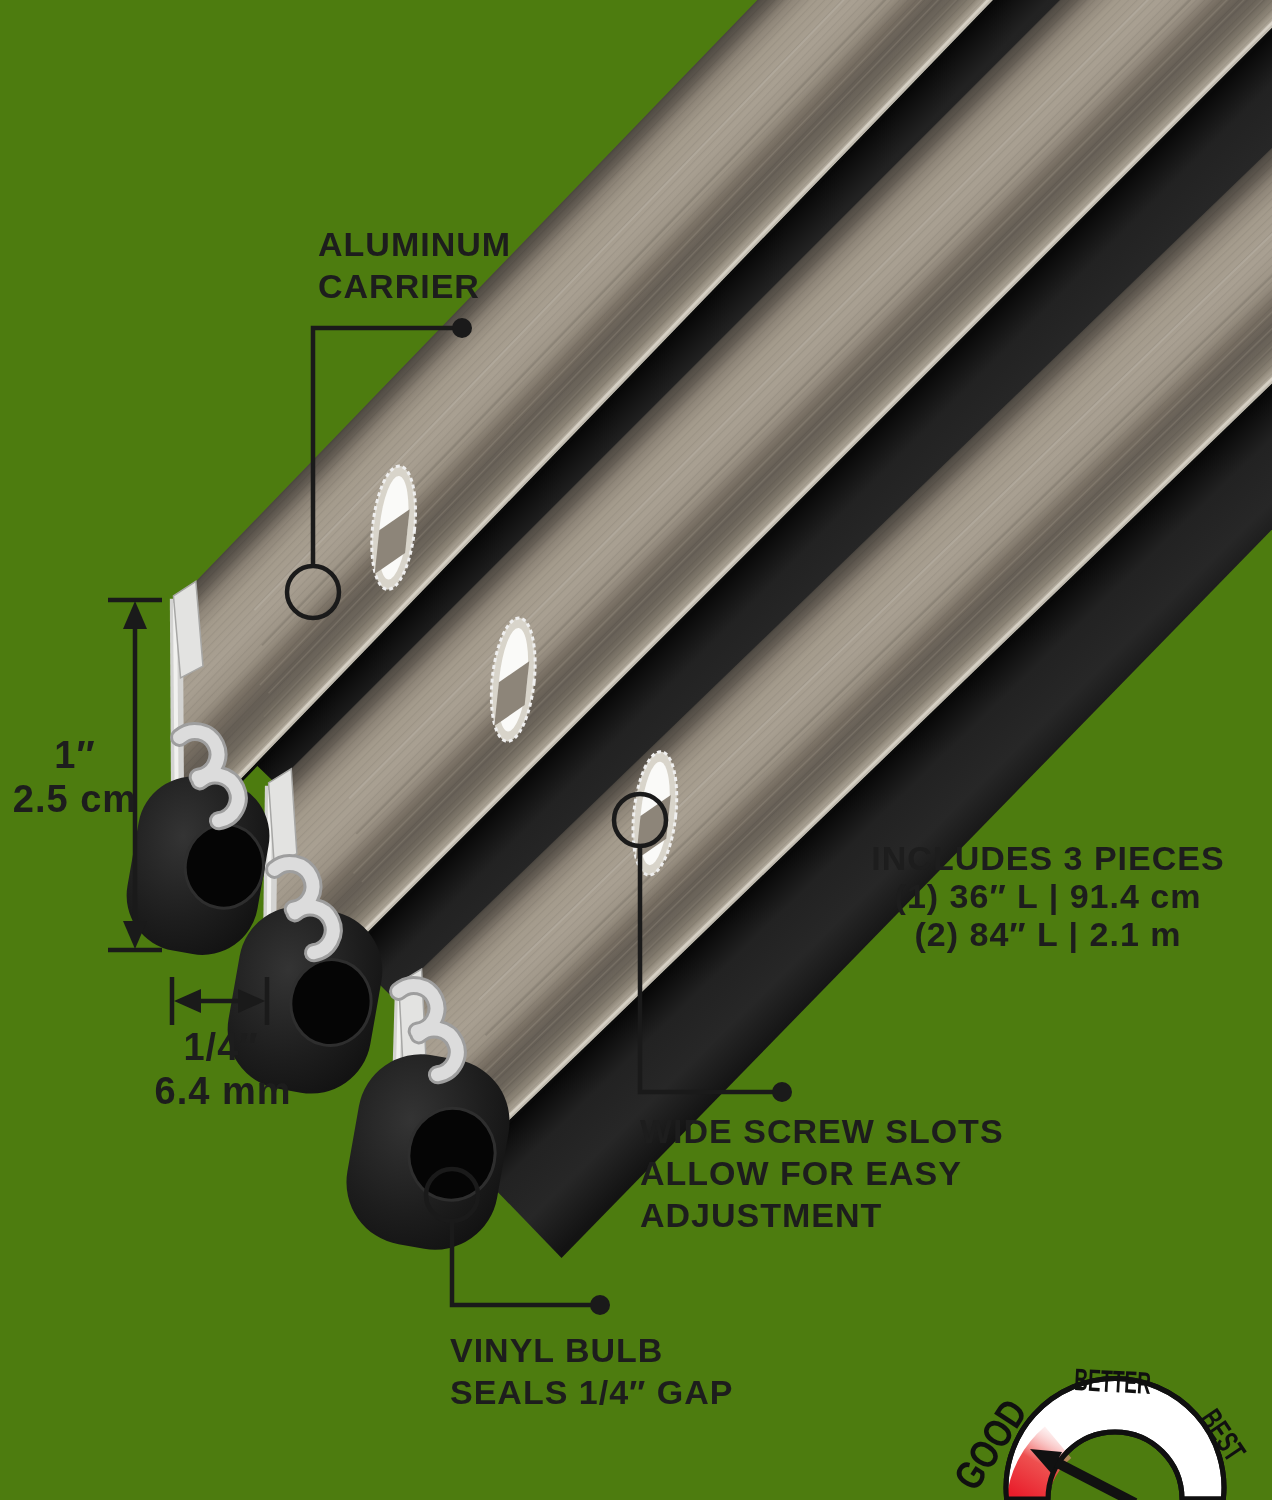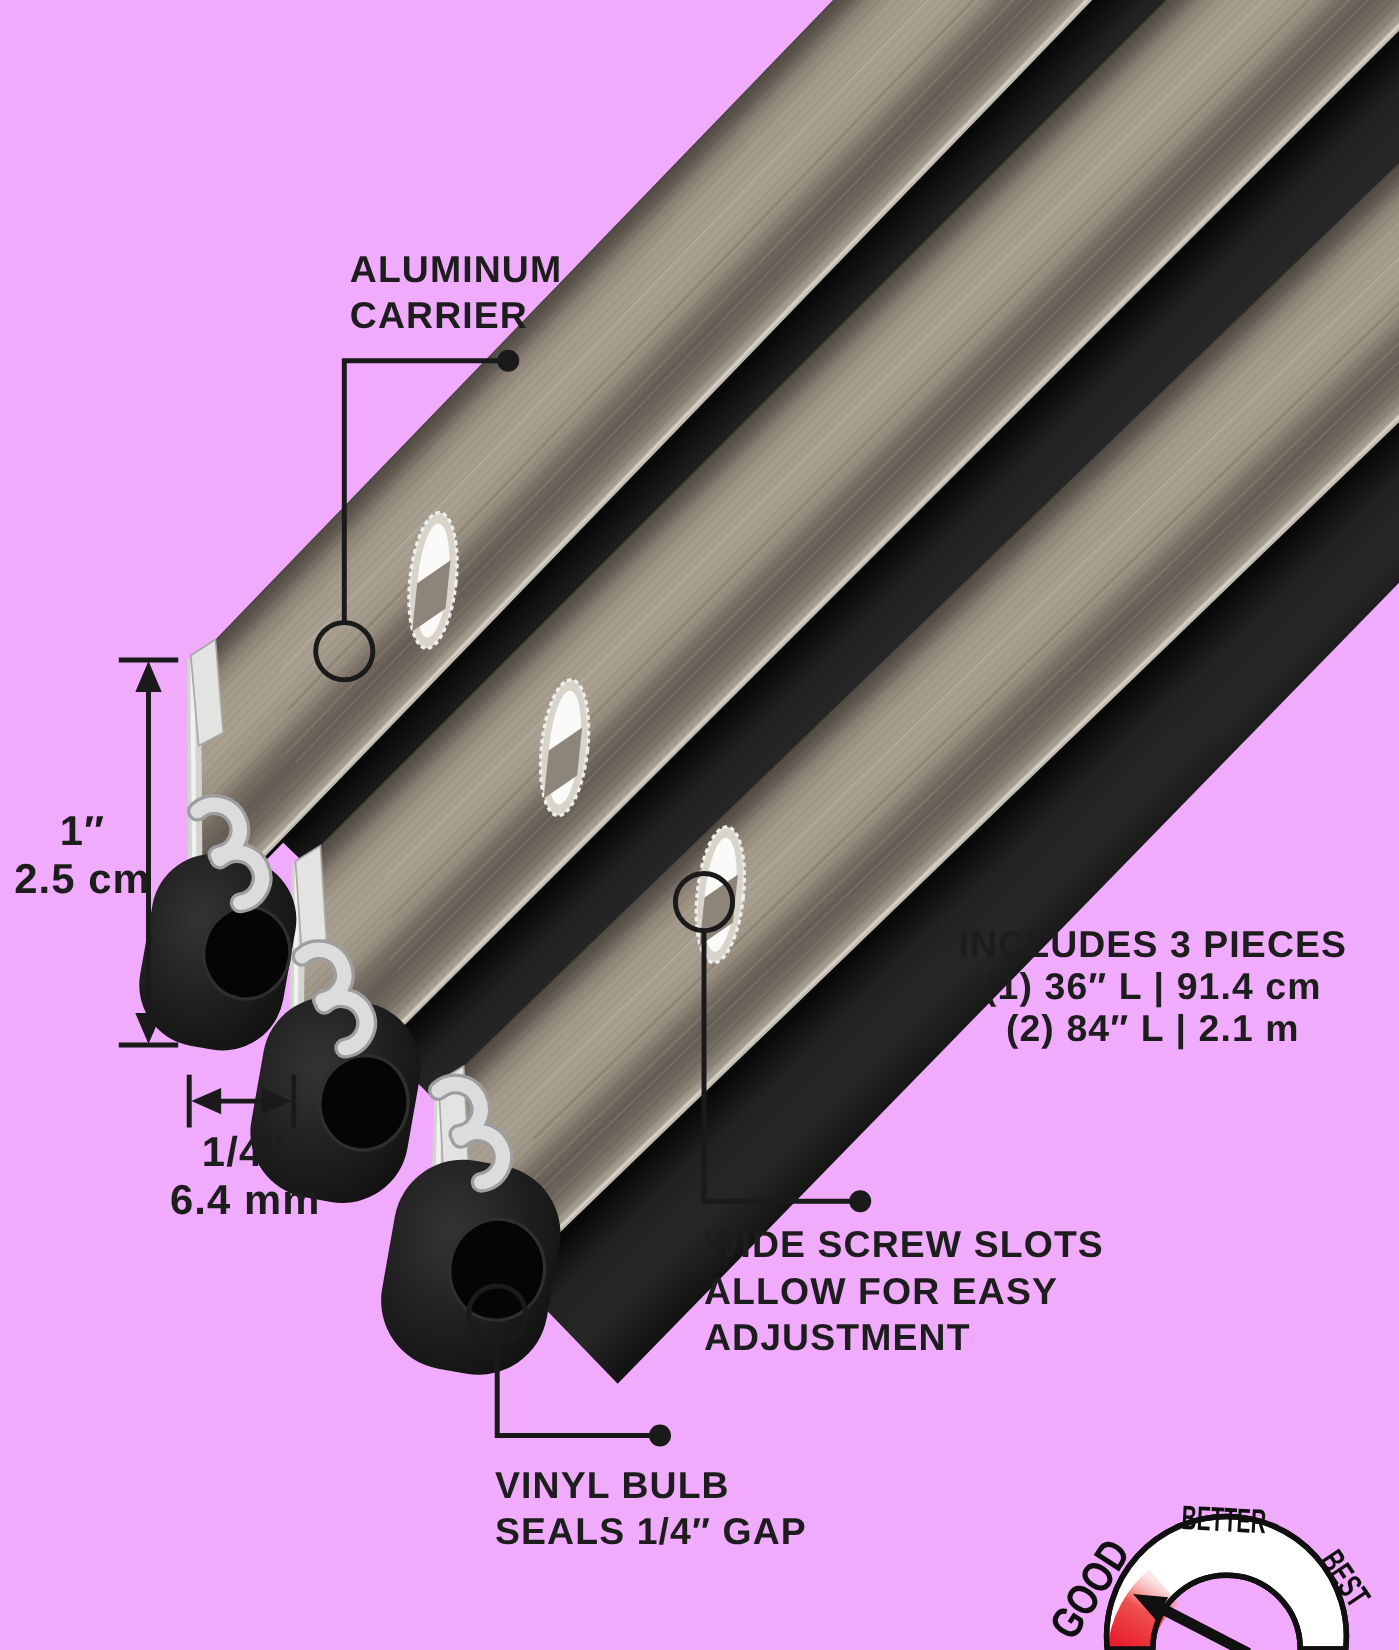--- a/index.html
+++ b/index.html
@@ -1,16 +1,16 @@
 <!DOCTYPE html>
 <html><head>
 <meta charset="utf-8">
 <style>
   html,body{margin:0;padding:0;background:#fff;}
-  .stage{position:relative;width:1272px;height:1500px;background:#f0abfc;overflow:hidden;
+  .stage{position:relative;width:1272px;height:1500px;background:#4d7c0f;overflow:hidden;
          font-family:"Liberation Sans", sans-serif;}
   svg{position:absolute;left:0;top:0;}
   text{fill:#1d1d1d;font-family:"Liberation Sans", sans-serif;}
   .callout{font-size:34px;font-weight:bold;letter-spacing:1px;}
   .dimtxt{font-size:38px;font-weight:bold;letter-spacing:1px;}
   .gaugetxt{font-weight:bold;fill:#101010;}
 </style>
 </head>
 <body>
 

